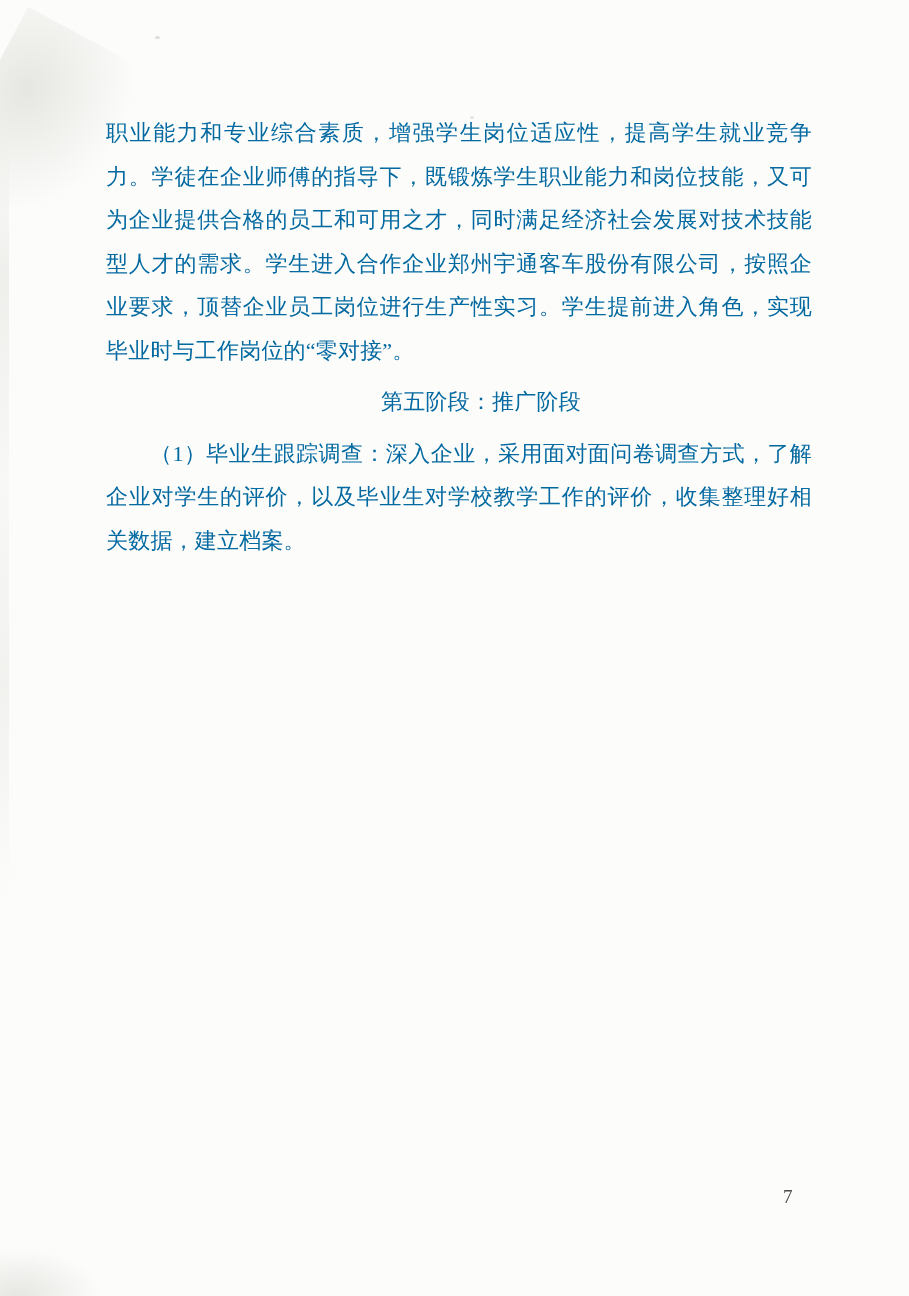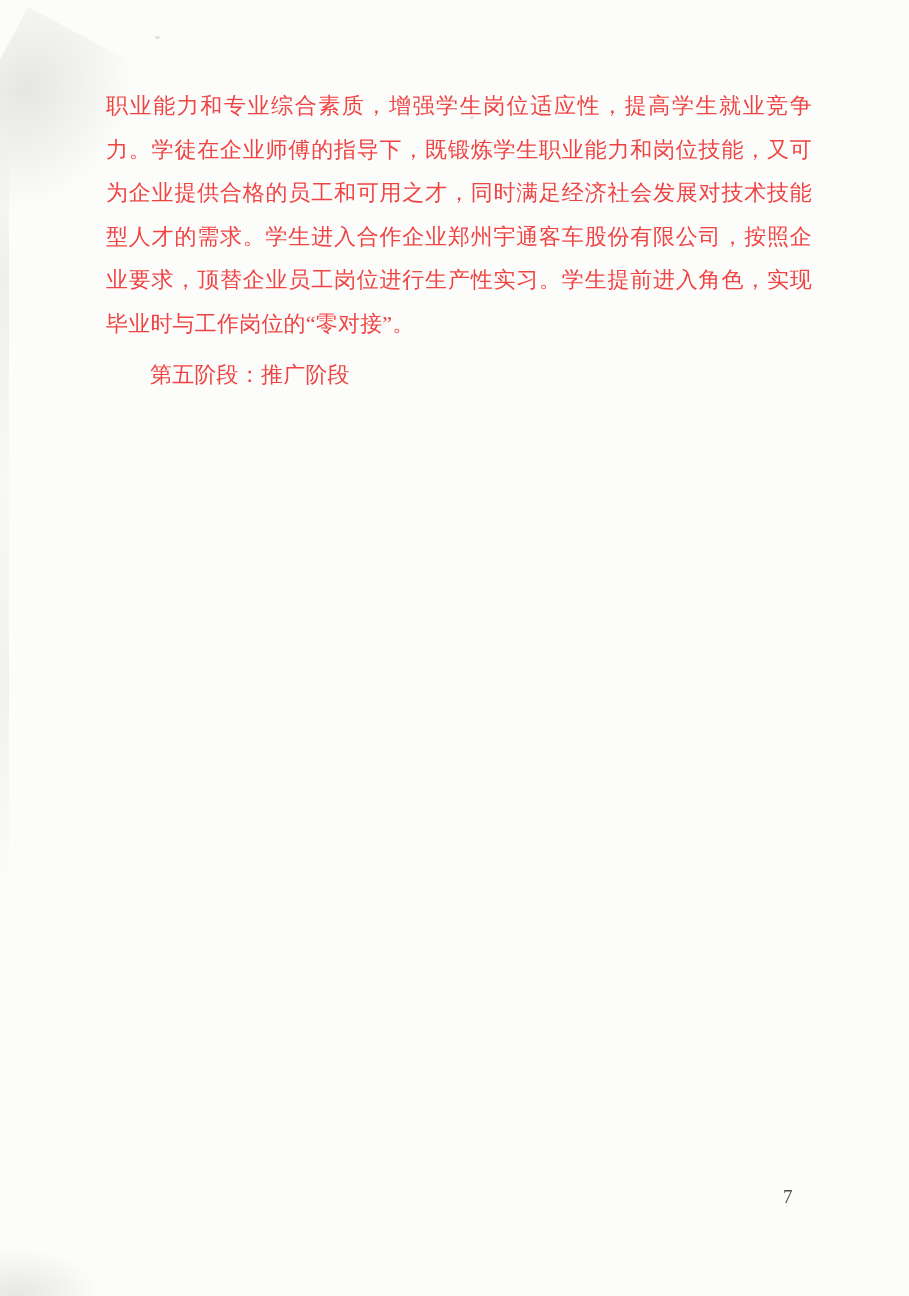--- a/index.html
+++ b/index.html
@@ -69,37 +69,37 @@
     top: 116px;
     width: 4px;
     height: 3px;
     border-radius: 50%;
     background: rgba(160,160,155,0.25);
     pointer-events: none;
   }
   .content {
     position: absolute;
     left: 106px;
-    top: 84px;
+    top: 111px;
     width: 706px;
-    color: #ef4444;
+    color: #0369a1;
     font-size: 22px;
     line-height: 43.5px;
     text-align: justify;
     letter-spacing: 0.2px;
   }
   .para {
     margin: 0 0 8px 0;
   }
   .para.indent {
     text-indent: 2em;
   }
   .para.heading {
     text-indent: 2em;
-    text-align: left;
+    text-align: center;
   }
   .page-number {
     position: absolute;
     left: 783px;
     top: 1184px;
     font-size: 19px;
     line-height: 26px;
     color: #4a4a4a;
   }
 </style>
@@ -110,17 +110,18 @@
 
   <div class="smudge-top-left"></div>
   <div class="streak-left"></div>
   <div class="smudge-bottom-left"></div>
   <div class="speck-1"></div>
   <div class="speck-2"></div>
 
   <div class="content">
     <p class="para">职业能力和专业综合素质，增强学生岗位适应性，提高学生就业竞争力。学徒在企业师傅的指导下，既锻炼学生职业能力和岗位技能，又可为企业提供合格的员工和可用之才，同时满足经济社会发展对技术技能型人才的需求。学生进入合作企业郑州宇通客车股份有限公司，按照企业要求，顶替企业员工岗位进行生产性实习。学生提前进入角色，实现毕业时与工作岗位的“零对接”。</p>
     <p class="para heading">第五阶段：推广阶段</p>
+    <p class="para indent">（1）毕业生跟踪调查：深入企业，采用面对面问卷调查方式，了解企业对学生的评价，以及毕业生对学校教学工作的评价，收集整理好相关数据，建立档案。</p>
   </div>
 
   <div class="page-number">7</div>
 
 </div>
 
 </body></html>

